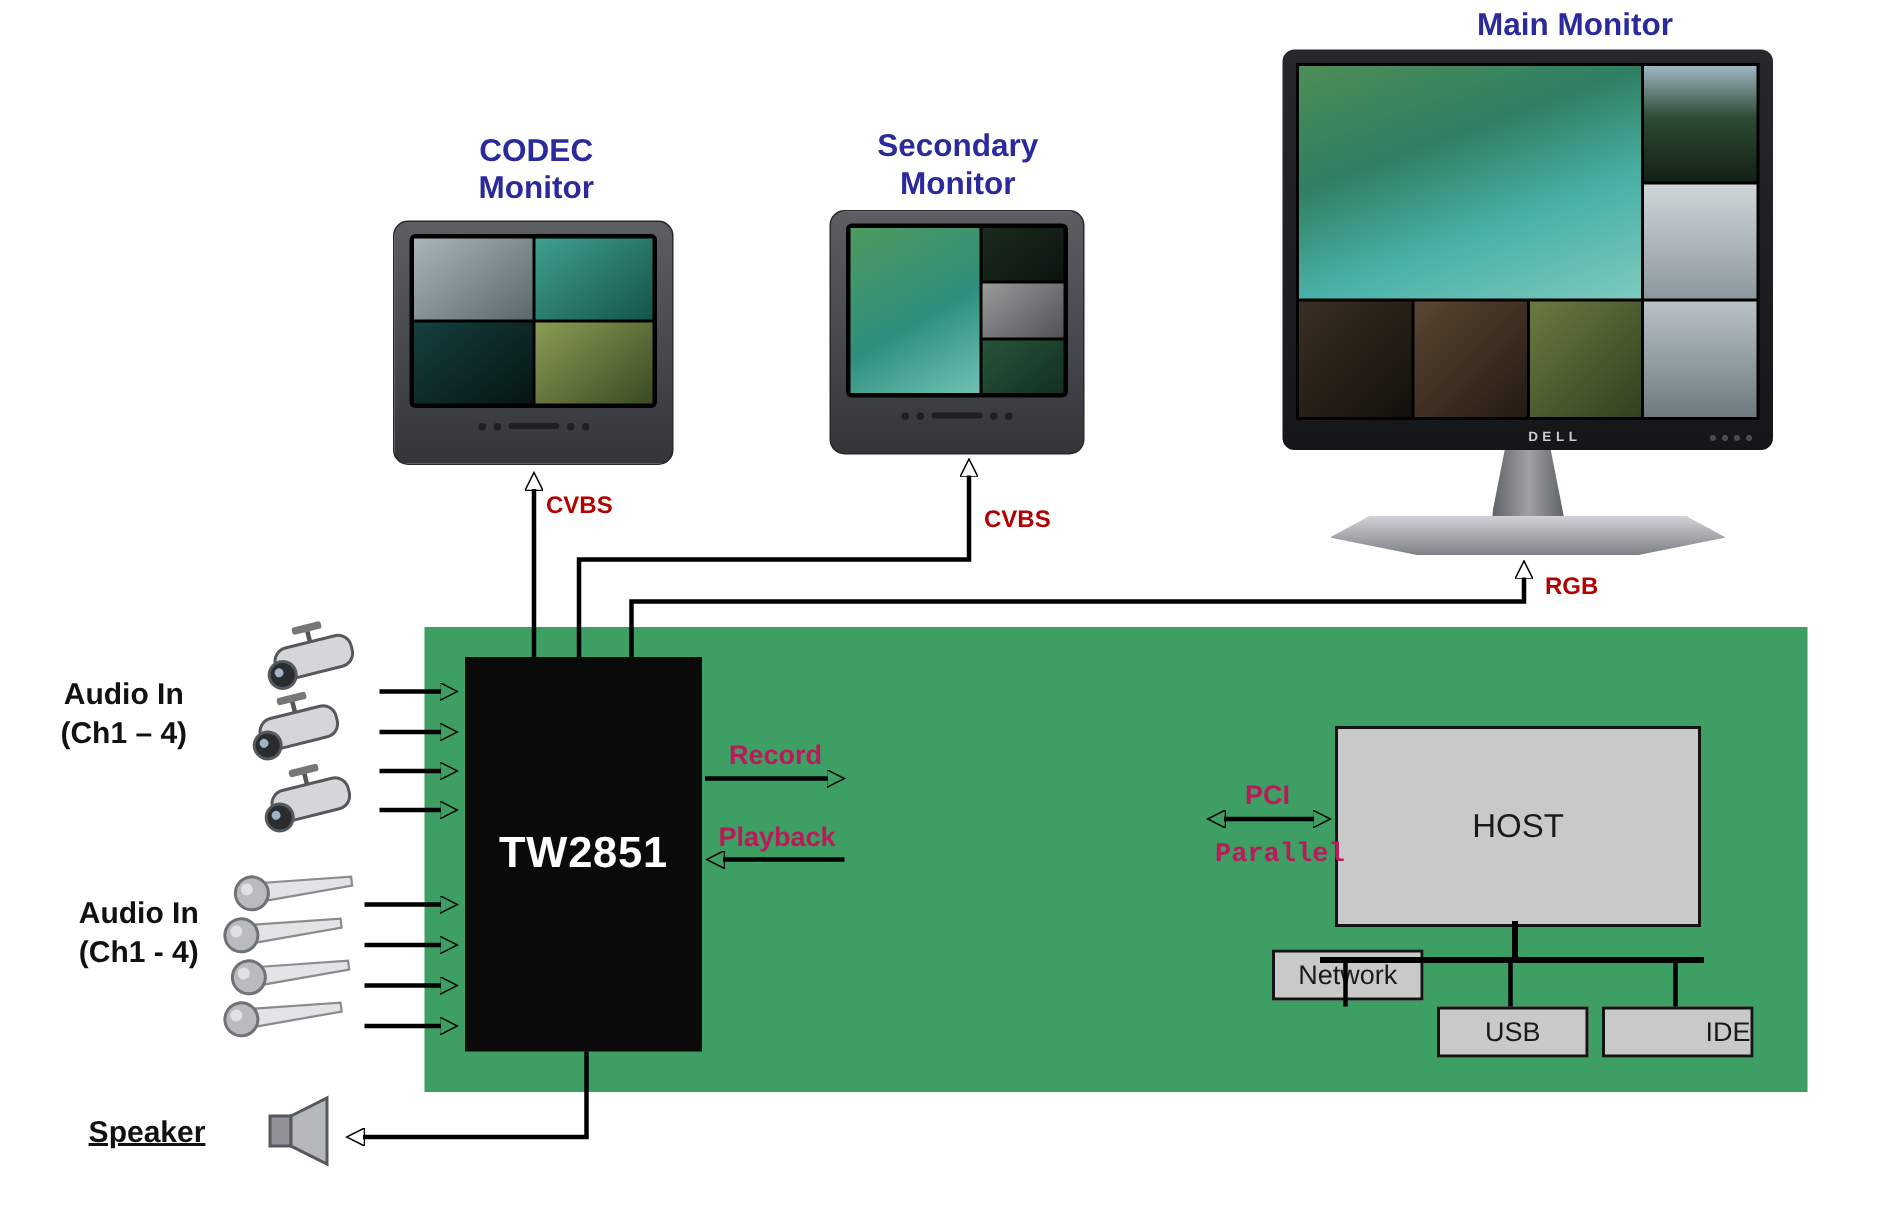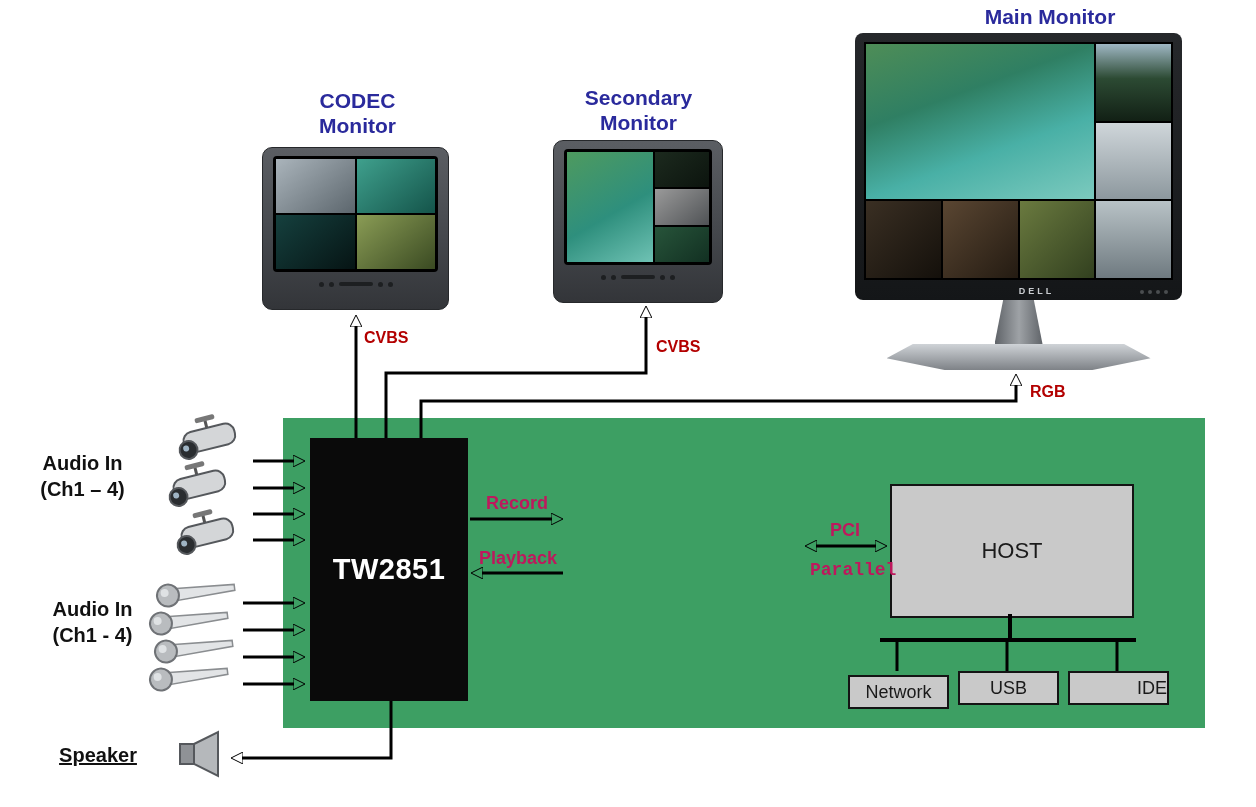--- a/index.html
+++ b/index.html
@@ -191,21 +191,21 @@
 
   <div class="abs gray-block" id="host">
     <div>HOST</div>
   </div>
 
   <div class="abs flow-label" style="left:462px; top:493px; width:110px;">Record</div>
   <div class="abs flow-label" style="left:458px; top:548px; width:120px;">Playback</div>
   <div class="abs flow-label" style="left:815px; top:520px; width:60px;">PCI</div>
   <div class="abs flow-label" style="left:810px; top:560px; width:76px;font-family:Liberation Mono, monospace;">Parallel</div>
 
-  <div class="abs peripheral-box" style="left:848px; top:675px; width:97px;text-align:center;">
+  <div class="abs peripheral-box" style="left:848px; top:633px; width:97px;text-align:center;">
     <span>Network</span>
   </div>
   <div class="abs peripheral-box" style="left:958px; top:671px; width:97px;">
     <span>USB</span>
   </div>
   <div class="abs peripheral-box" style="left:1068px; top:671px; width:97px;justify-content:flex-end;">
     <span>IDE</span>
   </div>
 
   <div class="abs io-label" style="left:15px; top:450px; width:135px;">

